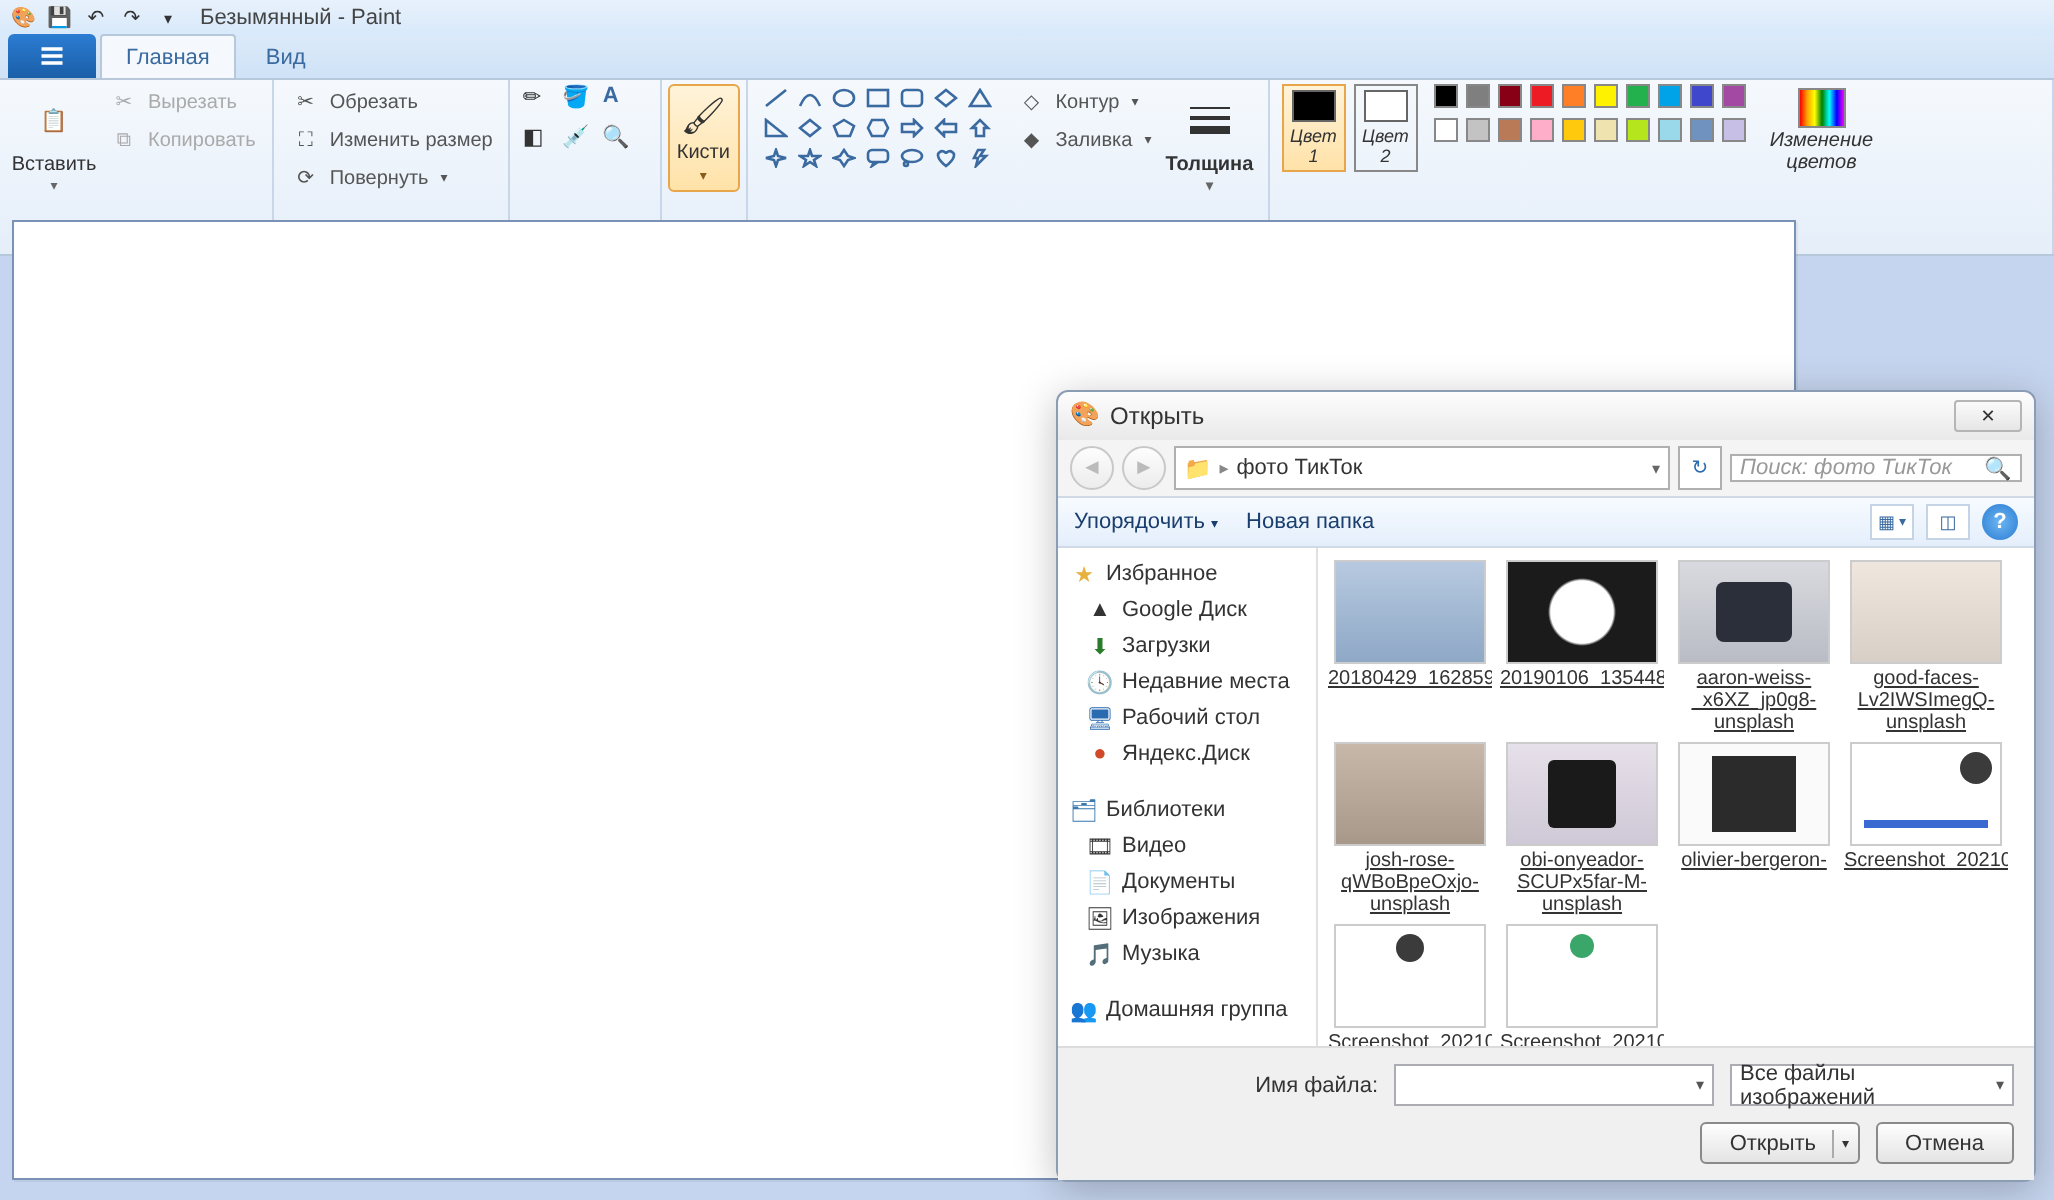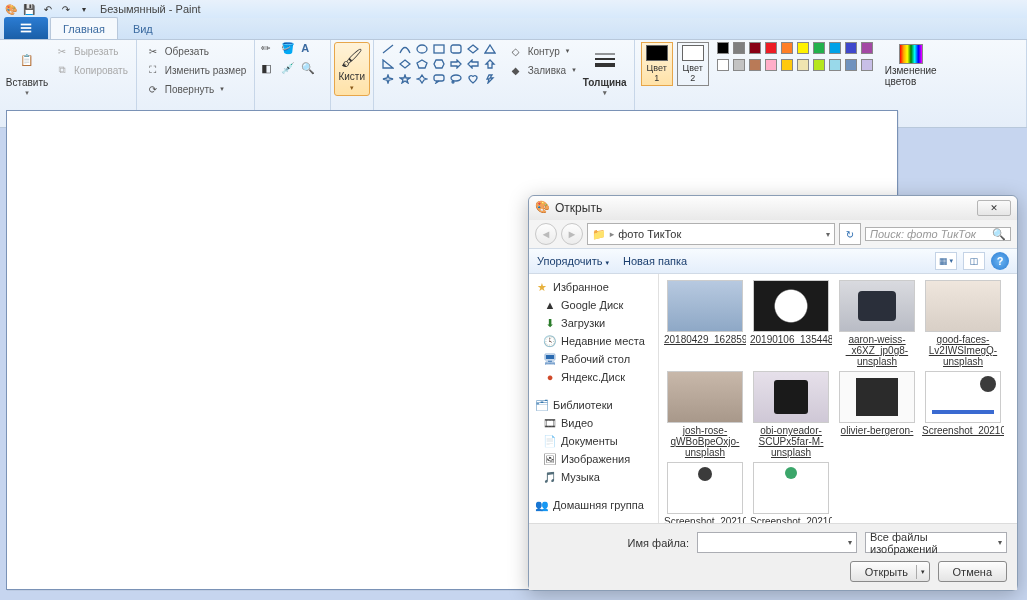--- a/index.html
+++ b/index.html
@@ -18,21 +18,21 @@
   .tab { height: 22px; padding: 0 12px; display: flex; align-items: center; border: 1px solid transparent; border-bottom: none; font-size: 11px; color: #3a6aa0; cursor: default; }
   .tab.active { background: #f5f9fd; border-color: #b8c8db; border-radius: 2px 2px 0 0; color: #3a6aa0; }
 
   
   .ribbon { height: 88px; background: linear-gradient(#f5f9fd,#e5eef9); border-bottom: 1px solid #b8c8db; display: flex; }
   .group { border-right: 1px solid #c7d6e8; padding: 2px 6px 0 6px; display: flex; flex-direction: column; justify-content: space-between; }
   .group-body { display: flex; align-items: flex-start; gap: 4px; }
   .group-label { text-align: center; font-size: 10px; color: #6a7a8c; padding: 2px 0 3px; }
   .big-btn { width: 42px; display: flex; flex-direction: column; align-items: center; gap: 1px; padding: 2px; }
   .big-btn .icon { width: 32px; height: 32px; display: flex; align-items: center; justify-content: center; }
-  .big-btn .lbl { font-size: 10px; line-height: 11px; color: #333; }
+  .big-btn .lbl { font-size: 10px; text-align: center; line-height: 11px; color: #333; }
   .small-btns { display: flex; flex-direction: column; gap: 1px; }
   .small-btn { display: flex; align-items: center; gap: 4px; padding: 1px 2px; font-size: 10px; color: #555; }
   .small-btn.disabled { color: #aaa; }
   .small-btn .sicon { width: 16px; height: 16px; display: flex; align-items: center; justify-content: center; }
   .brush-btn { width: 36px; height: 54px; border: 1px solid #e7a64a; background: linear-gradient(#fff3d9,#ffe2a8); border-radius: 3px; display: flex; flex-direction: column; align-items: center; justify-content: center; gap: 2px; }
   .shapes-grid { display: grid; grid-template-columns: repeat(7, 16px); grid-auto-rows: 14px; gap: 1px; }
   .shape { width: 16px; height: 14px; display: flex; align-items: center; justify-content: center; }
   .shape svg { width: 12px; height: 10px; stroke: #3a6aa0; fill: none; stroke-width: 1.3; }
   .swatch { width: 12px; height: 12px; border: 1px solid #888; }
   .palette { display: grid; grid-template-columns: repeat(10, 14px); grid-auto-rows: 14px; gap: 2px; }
@@ -335,21 +335,21 @@
               <line x1="2" y1="15" x2="22" y2="15" stroke="#333" stroke-width="4"></line>
             </svg>
           </div>
         <div class="lbl">Толщина</div>
         <div style="font-size:7px;color:#666;">▾</div>
       </div>
     </div>
     <div class="group-label">Фигуры</div>
   </div>
 
-  <div class="group" style="flex:1;">
+  <div class="group" style="flex:1;font-style:italic;">
     <div class="group-body" style="align-items:flex-start;">
       <div class="color-box sel">
         <div class="cb" id="c1box" style="background: rgb(0, 0, 0);"></div>
         <div class="cl">Цвет 1</div>
       </div>
       <div class="color-box" style="padding:2px;">
         <div class="cb" id="c2box" style="background: rgb(255, 255, 255);"></div>
         <div class="cl">Цвет 2</div>
       </div>
       <div style="display:flex;flex-direction:column;gap:3px;margin-left:4px;">

